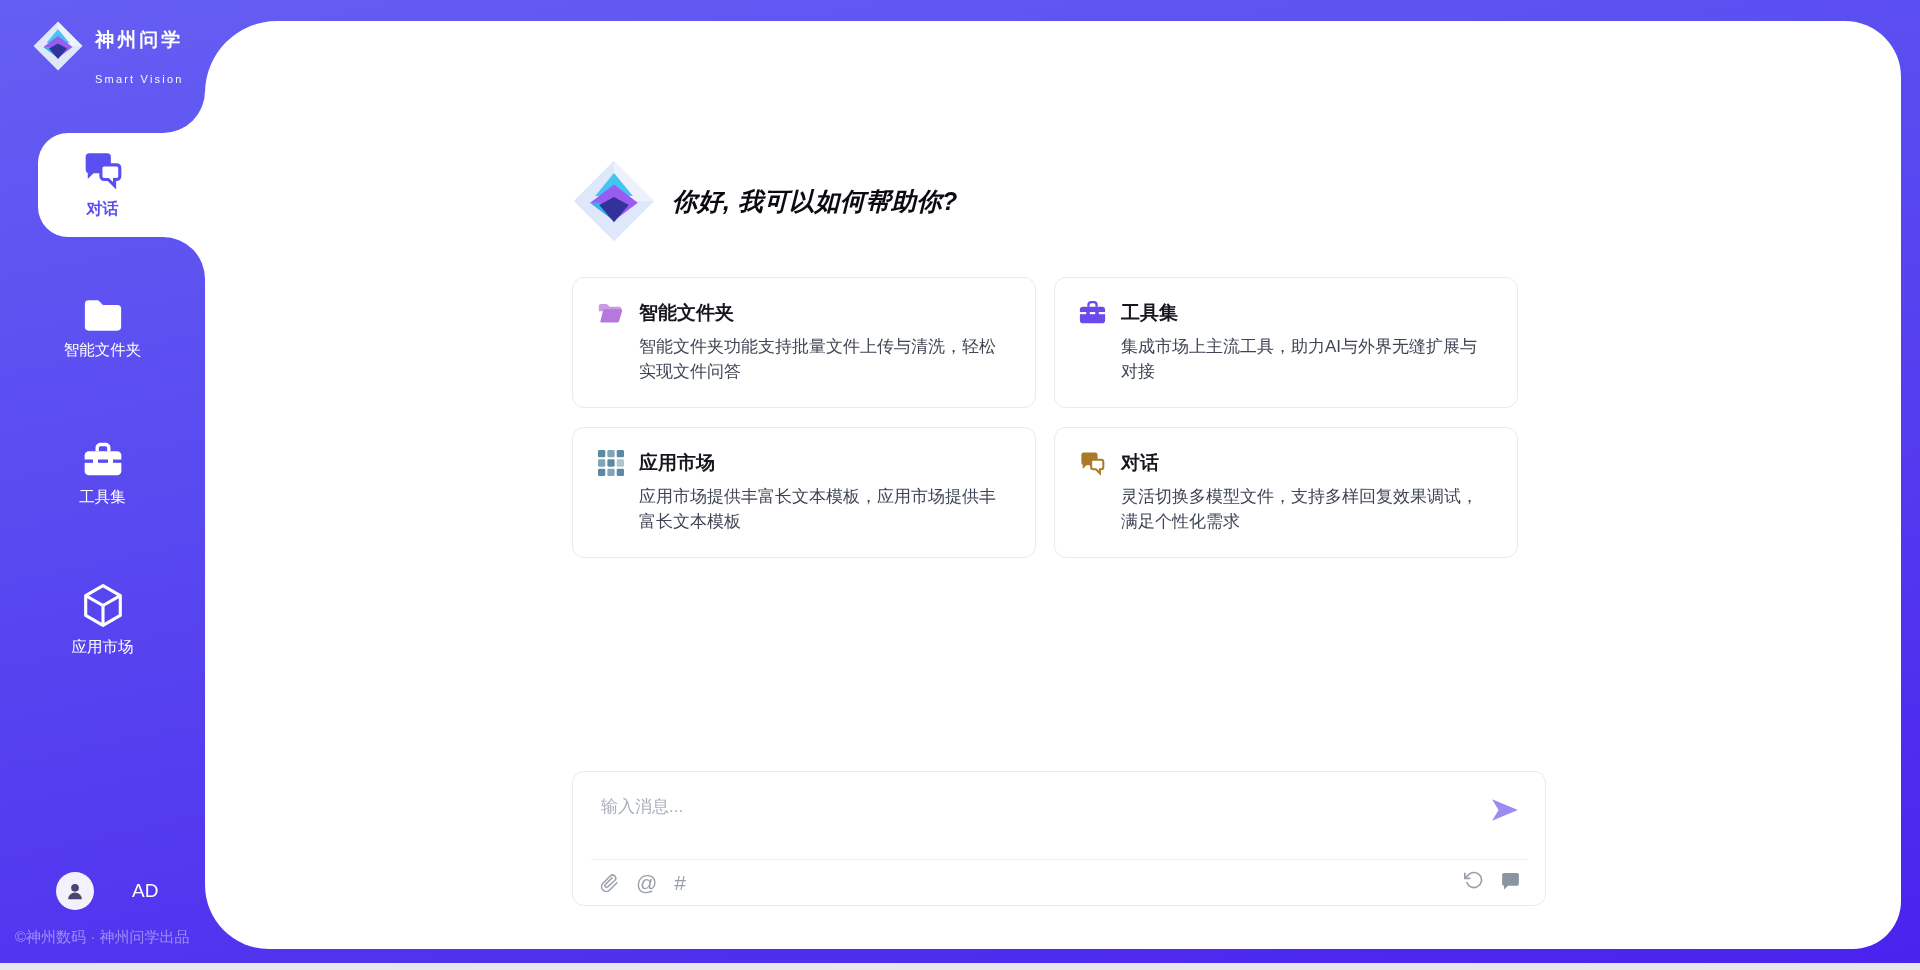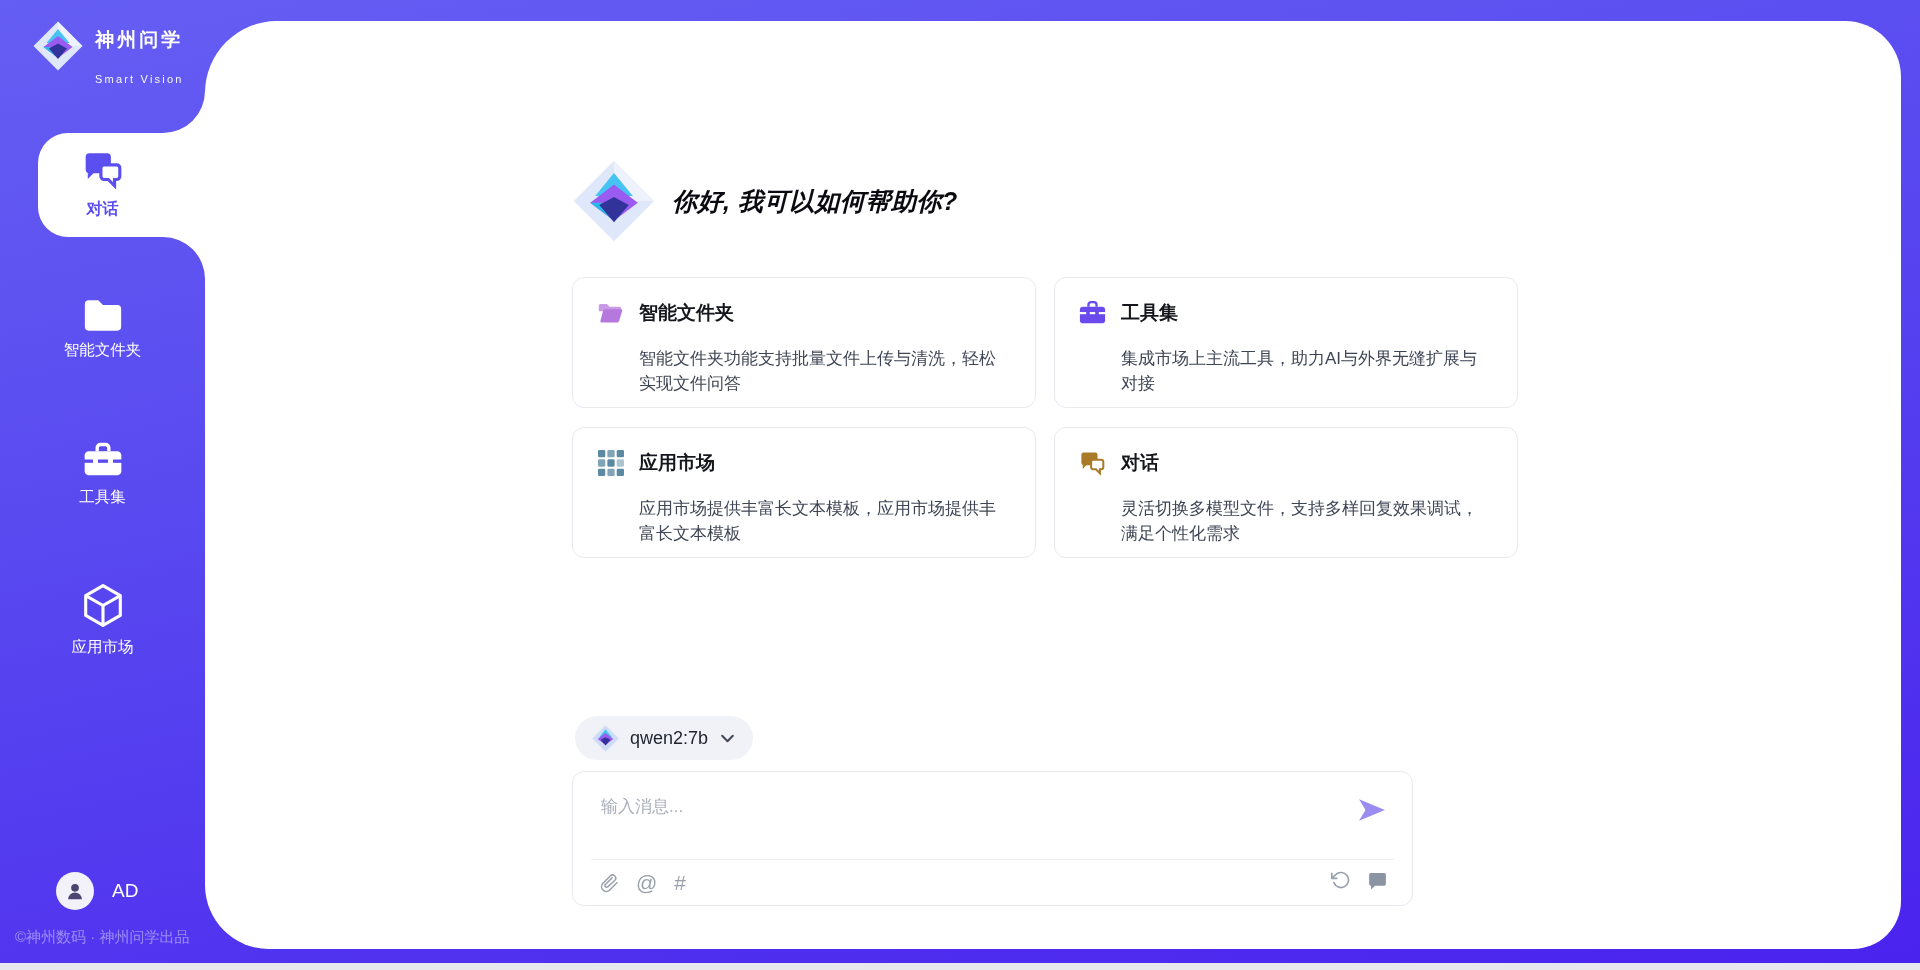--- a/index.html
+++ b/index.html
@@ -23,47 +23,47 @@
   .tab-shape { position:absolute; left:0; top:0; }
 
   .nav-item { position:absolute; left:0; width:205px; display:flex; flex-direction:column;
               align-items:center; gap:9px; cursor:pointer; }
   .nav-label { color:#fff; font-size:15.5px; }
   .nav-item.active .nav-label { color:#5a4ef0; font-weight:bold; font-size:16px; }
 
   .user-row { position:absolute; left:56px; top:872px; display:flex; align-items:center; gap:18px; }
   .avatar { width:38px; height:38px; border-radius:50%; background:#f3f1fa; display:flex;
             align-items:center; justify-content:center; }
-  .user-name { color:#fff; font-size:19px; }
+  .user-name { color:#fff; font-size:19px;margin-left:20px; }
   .side-footer { position:absolute; left:15px; top:928px; color:rgba(255,255,255,.42); font-size:15px;text-align:center; }
 
   
   .hero { position:absolute; left:368px; top:139px; display:flex; align-items:center; gap:17px; }
   .hero-diamond { width:82px; height:82px; }
   .hero-title { font-size:25px; font-weight:800; color:#0a0a10; letter-spacing:.5px;font-style:italic; }
 
   
   .cards { position:absolute; left:367px; top:256px; display:grid;
            grid-template-columns:464px 464px; column-gap:18px; row-gap:19px; }
   .card { height:131px; background:#fff; border:1px solid #e8eaef; border-radius:12px;
           padding:21px 24px; cursor:pointer; }
   .card-head { display:flex; align-items:center; gap:15px; }
   .card-icon { display:flex; width:27px; height:27px; align-items:center; justify-content:center; }
   .card-title { font-size:19px; font-weight:bold; color:#15171d; }
-  .card-desc { margin-top:20px; margin-left:42px; width:368px; font-size:17px; line-height:25px; color:#3e4554; }
+  .card-desc { margin-top:8px; margin-left:42px; width:368px; font-size:17px; line-height:25px; color:#3e4554; }
 
   
   .model-pill { position:absolute; left:370px; top:695px; height:44px; padding:0 17px;
                 display:inline-flex; align-items:center; gap:11px; background:#f1f2f7;
                 border-radius:22px; cursor:pointer; }
   .model-mini-diamond { width:27px; height:27px; }
   .model-name { font-size:18px; color:#1d222c; }
 
   
-  .composer { position:absolute; left:367px; top:750px; width:841px; height:135px;
+  .composer { position:absolute; left:367px; top:750px; width:974px; height:135px;
               background:#fff; border:1px solid #e8eaef; border-radius:12px; }
   .composer-input { position:absolute; left:28px; top:15px; width:840px; height:40px; border:none;
                     outline:none; font-size:17px; color:#30353f; background:transparent;
                     font-family:"Liberation Sans","DejaVu Sans",sans-serif; }
   .composer-input::placeholder { color:#a9afba; }
   .send-btn { position:absolute; right:26px; top:27px; width:28px; height:22px; cursor:pointer; }
   .composer-divider { position:absolute; left:18px; right:18px; top:87px; height:1px; background:#ededf1; }
   .composer-tools-left { position:absolute; left:27px; top:98px; display:flex; align-items:center; gap:17px; }
   .composer-tools-right { position:absolute; right:25px; top:98px; display:flex; align-items:center; gap:17px; }
   .tool-glyph { font-size:21px; color:#98a0ab; line-height:26px; cursor:pointer; }
@@ -228,32 +228,20 @@
                        a3 3 0 0 1 3 -3 z" fill="#ffffff" stroke="#a97b28" stroke-width="3"></path>
             </svg>
           </span>
           <span class="card-title">对话</span>
         </div>
         <div class="card-desc">灵活切换多模型文件，支持多样回复效果调试，满足个性化需求</div>
       </div>
 
     </div>
 
-    <div class="model-pill">
-      <svg class="model-mini-diamond" viewBox="0 0 100 100">
-        <polygon points="50,1 99,50 50,99 1,50" fill="#cfdcf8"></polygon>
-        <polygon points="50,16 73,44 27,44" fill="#45c4f3"></polygon>
-        <polygon points="50,30 79,52 50,74 21,52" fill="#9a5cf0"></polygon>
-        <polygon points="50,45 68,55 50,76 32,55" fill="#31339b"></polygon>
-      </svg>
-      <span class="model-name">qwen2:7b</span>
-      <svg width="17" height="17" viewBox="0 0 16 16">
-        <polyline points="3,5.5 8,10.5 13,5.5" fill="none" stroke="#454b57" stroke-width="2" stroke-linecap="round" stroke-linejoin="round"></polyline>
-      </svg>
-    </div>
 
     <div class="composer">
       <input class="composer-input" type="text" placeholder="输入消息..." style="">
       <svg class="send-btn" viewBox="0 0 26 20">
         <polygon points="1,0 25,10 1,20 7,10" fill="#9b8cf2"></polygon>
       </svg>
       <div class="composer-divider"></div>
 
       <div class="composer-tools-left">
         <span class="tool-icon">

